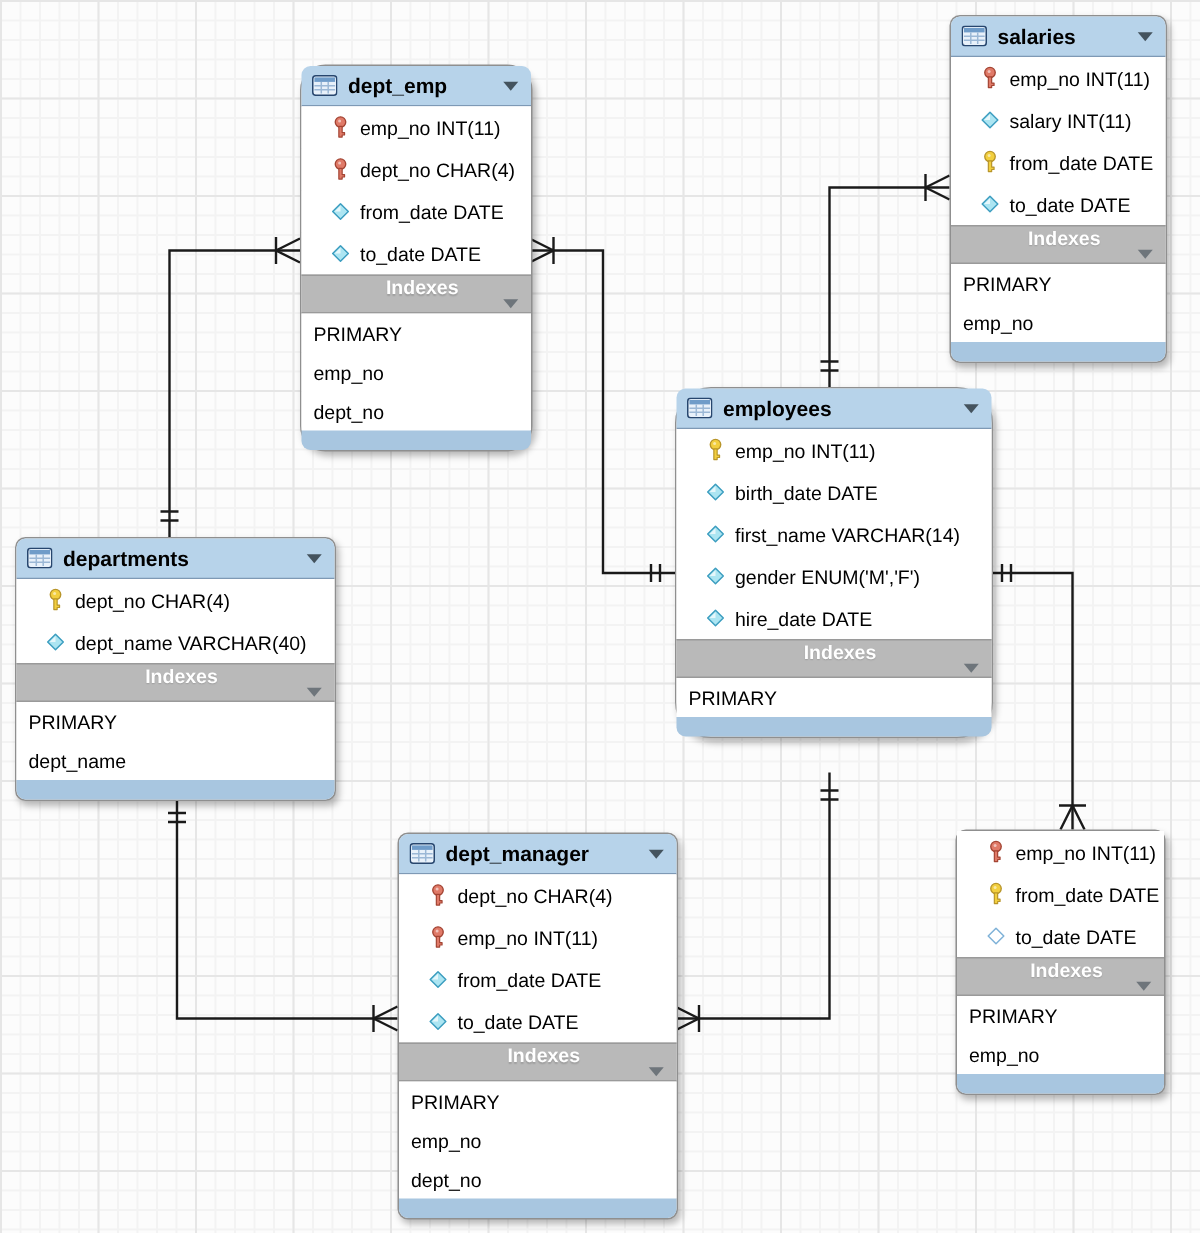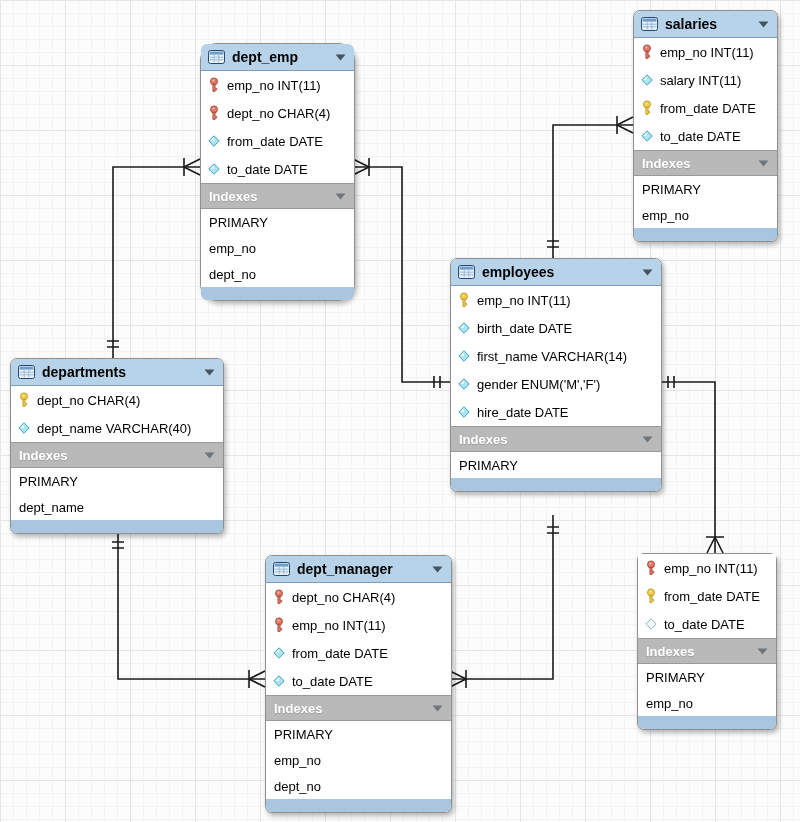--- a/index.html
+++ b/index.html
@@ -25,29 +25,30 @@
   .thead{
     height:26px;display:flex;align-items:center;
     background:var(--table-header,#b7d3ea);
     border-bottom:1px solid #7e99b5;
     border-radius:6px 6px 0 0;
   }
   .thead .tbl-ic{margin-left:7px;display:flex;}
   .ttitle{font-weight:bold;font-size:14px;flex:1;margin-left:7px;white-space:nowrap;}
   .collapse{display:flex;margin-right:8px;}
   .ixhead .collapse{margin-left:auto;}
-  .crow{height:28px;display:flex;align-items:center;padding-left:7px;background:#fff;white-space:nowrap;}
+  .crow{height:28px;display:flex;align-items:center;padding-left:20px;background:#fff;white-space:nowrap;}
   .crow .icon{width:14px;display:flex;align-items:center;}
   .crow .lbl{margin-left:5px;}
   .ixhead{
     height:24px;display:flex;align-items:center;
     background:var(--indexes-header,#b9b9b9);
     border-top:1px solid #9a9a9a;border-bottom:1px solid #9a9a9a;
     color:#fff;font-weight:bold;padding-left:8px;
     text-shadow:0 1px 1px rgba(0,0,0,.15);
+    flex-direction:column;
   }
   .ixrow{height:26px;display:flex;align-items:center;padding-left:8px;background:#fff;}
   .tfoot{height:13px;background:var(--table-footer,#a8c6e0);border-radius:0 0 6px 6px;}
 </style>
 </head>
 <body>
 
 <div id="canvas">
   <svg id="connector-layer" width="800" height="822">
       <g>
@@ -217,21 +218,21 @@
         </span>
       </div>
       <div class="ixrow">
         <span>PRIMARY</span>
       </div>
       <div class="ixrow">
         <span>emp_no</span>
       </div>
       <div class="tfoot"></div>
     </div>
-    <div class="table" style="left: 450px; top: 258px; width: 210px;">
+    <div class="table" style="left: 450px; top: 258px; width: 210px; border-radius: 24px;">
       <div class="thead">
         <span class="tbl-ic">
           <svg width="17" height="14" viewBox="0 0 17 14">
        <rect x="0.5" y="0.5" width="16" height="13" rx="2" fill="#e8f1fa" stroke="#27466e"></rect>
        <rect x="1.6" y="1.6" width="13.8" height="3" fill="#6f9cc9"></rect>
        <path d="M6.2 4.6 V12.4 M10.8 4.6 V12.4 M1.6 7.2 H15.4 M1.6 9.8 H15.4" stroke="#9bb8d6" stroke-width="1" fill="none"></path>
      </svg>
         </span>
         <span class="ttitle">employees</span>
         <span class="collapse">

